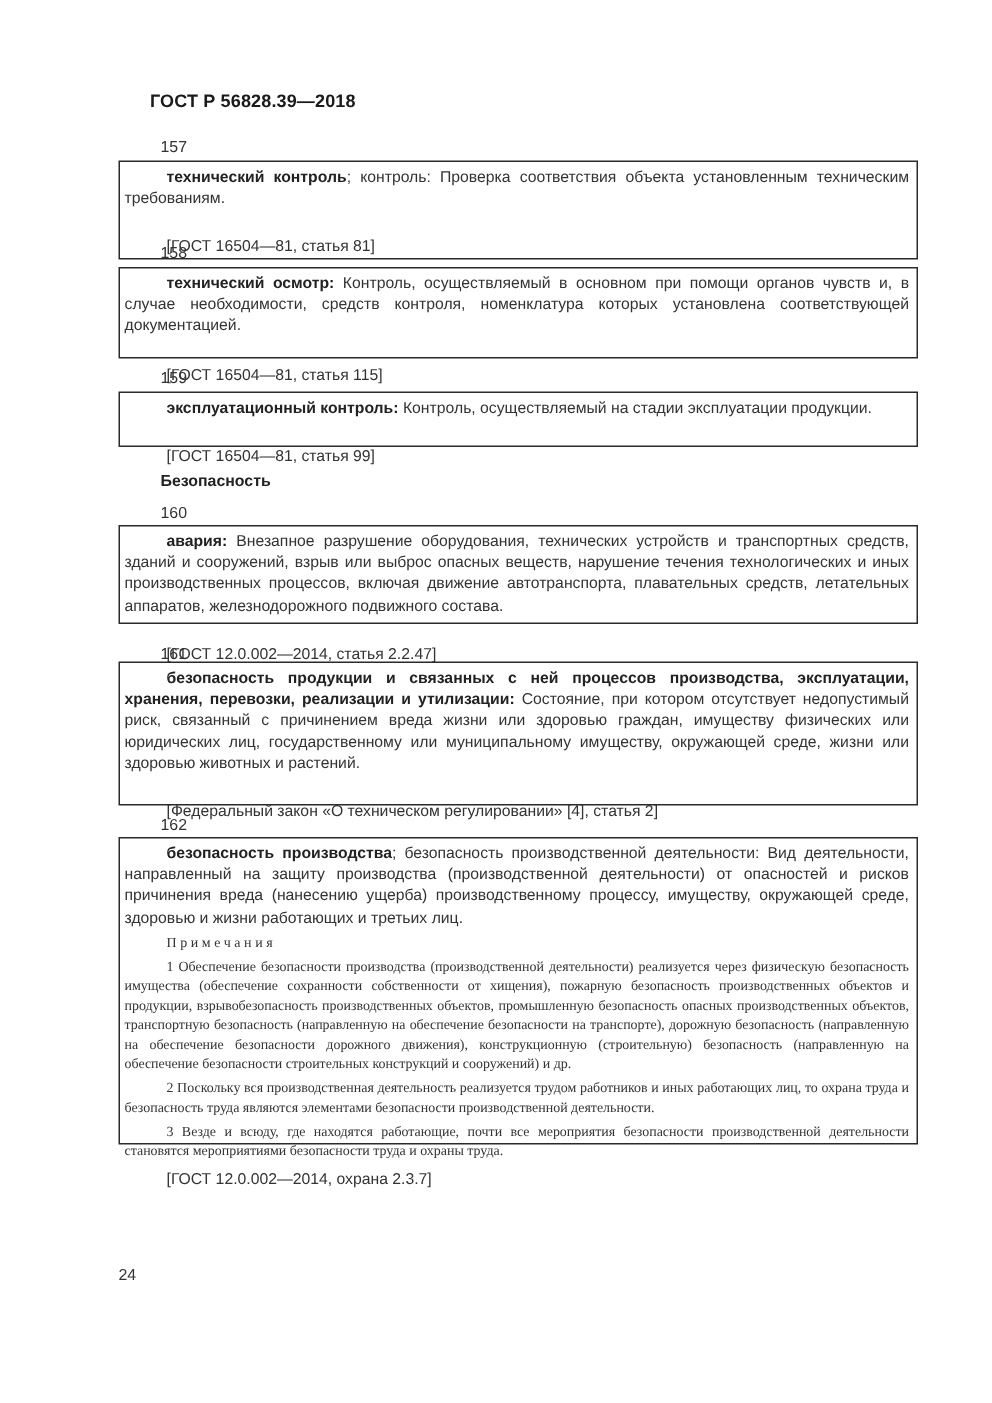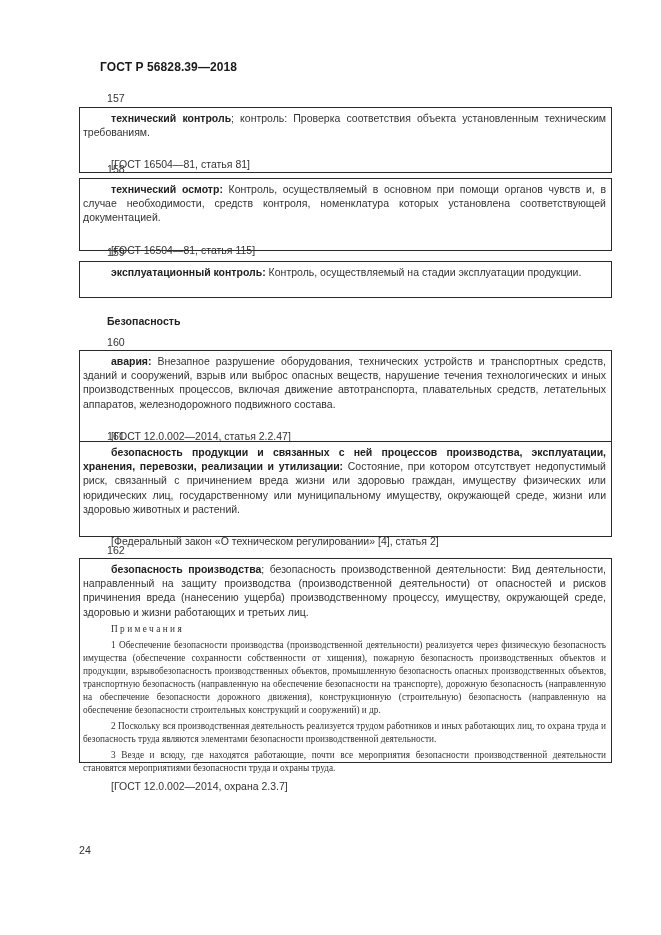--- a/index.html
+++ b/index.html
@@ -40,34 +40,35 @@
 
 <div class="doc-header">ГОСТ Р 56828.39—2018</div>
 
 <div class="term-num" style="top:92px">157</div>
 <div class="term-box" style="top:107px;height:66px">
   <p><span class="term">технический контроль</span><span>;</span><span> контроль: Проверка соответствия объекта установленным техническим требованиям.</span></p>
   <p class="src">[ГОСТ 16504—81, статья 81]</p>
 </div>
 
 <div class="term-num" style="top:163px">158</div>
-<div class="term-box" style="top:178px;height:73px">
+<div class="term-box" style="top:178px;height:61px">
   <p><span class="term">технический осмотр:</span><span> Контроль, осуществляемый в основном при помощи органов чувств и, в случае необходимости, средств контроля, номенклатура которых установлена соответствующей документацией.</span></p>
   <p class="src">[ГОСТ 16504—81, статья 115]</p>
 </div>
 
 <div class="term-num" style="top:246px">159</div>
 <div class="term-box" style="top:261px;height:37px">
   <p><span class="term">эксплуатационный контроль:</span><span> Контроль, осуществляемый на стадии эксплуатации продукции.</span></p>
+  <p class="src">[ГОСТ 16504—81, статья 99]</p>
 </div>
 
 <div class="section-title">Безопасность</div>
 
 <div class="term-num" style="top:336px">160</div>
-<div class="term-box" style="top:350px;height:92px">
+<div class="term-box" style="top:350px;height:66px">
   <p><span class="term">авария:</span><span> Внезапное разрушение оборудования, технических устройств и транспортных средств, зданий и сооружений, взрыв или выброс опасных веществ, нарушение течения технологических и иных производственных процессов, включая движение автотранспорта, плавательных средств, летательных аппаратов, железнодорожного подвижного состава.</span></p>
   <p class="src">[ГОСТ 12.0.002—2014, статья 2.2.47]</p>
 </div>
 
 <div class="term-num" style="top:430px">161</div>
 <div class="term-box" style="top:441px;height:96px">
   <p><span class="term">безопасность продукции и связанных с ней процессов производства, эксплуатации, хранения, перевозки, реализации и утилизации:</span><span> Состояние, при котором отсутствует недопустимый риск, связанный с причинением вреда жизни или здоровью граждан, имуществу физических или юридических лиц, государственному или муниципальному имуществу, окружающей среде, жизни или здоровью животных и растений.</span></p>
   <p class="src">[Федеральный закон «О техническом регулировании» [4], статья 2]</p>
 </div>
 

